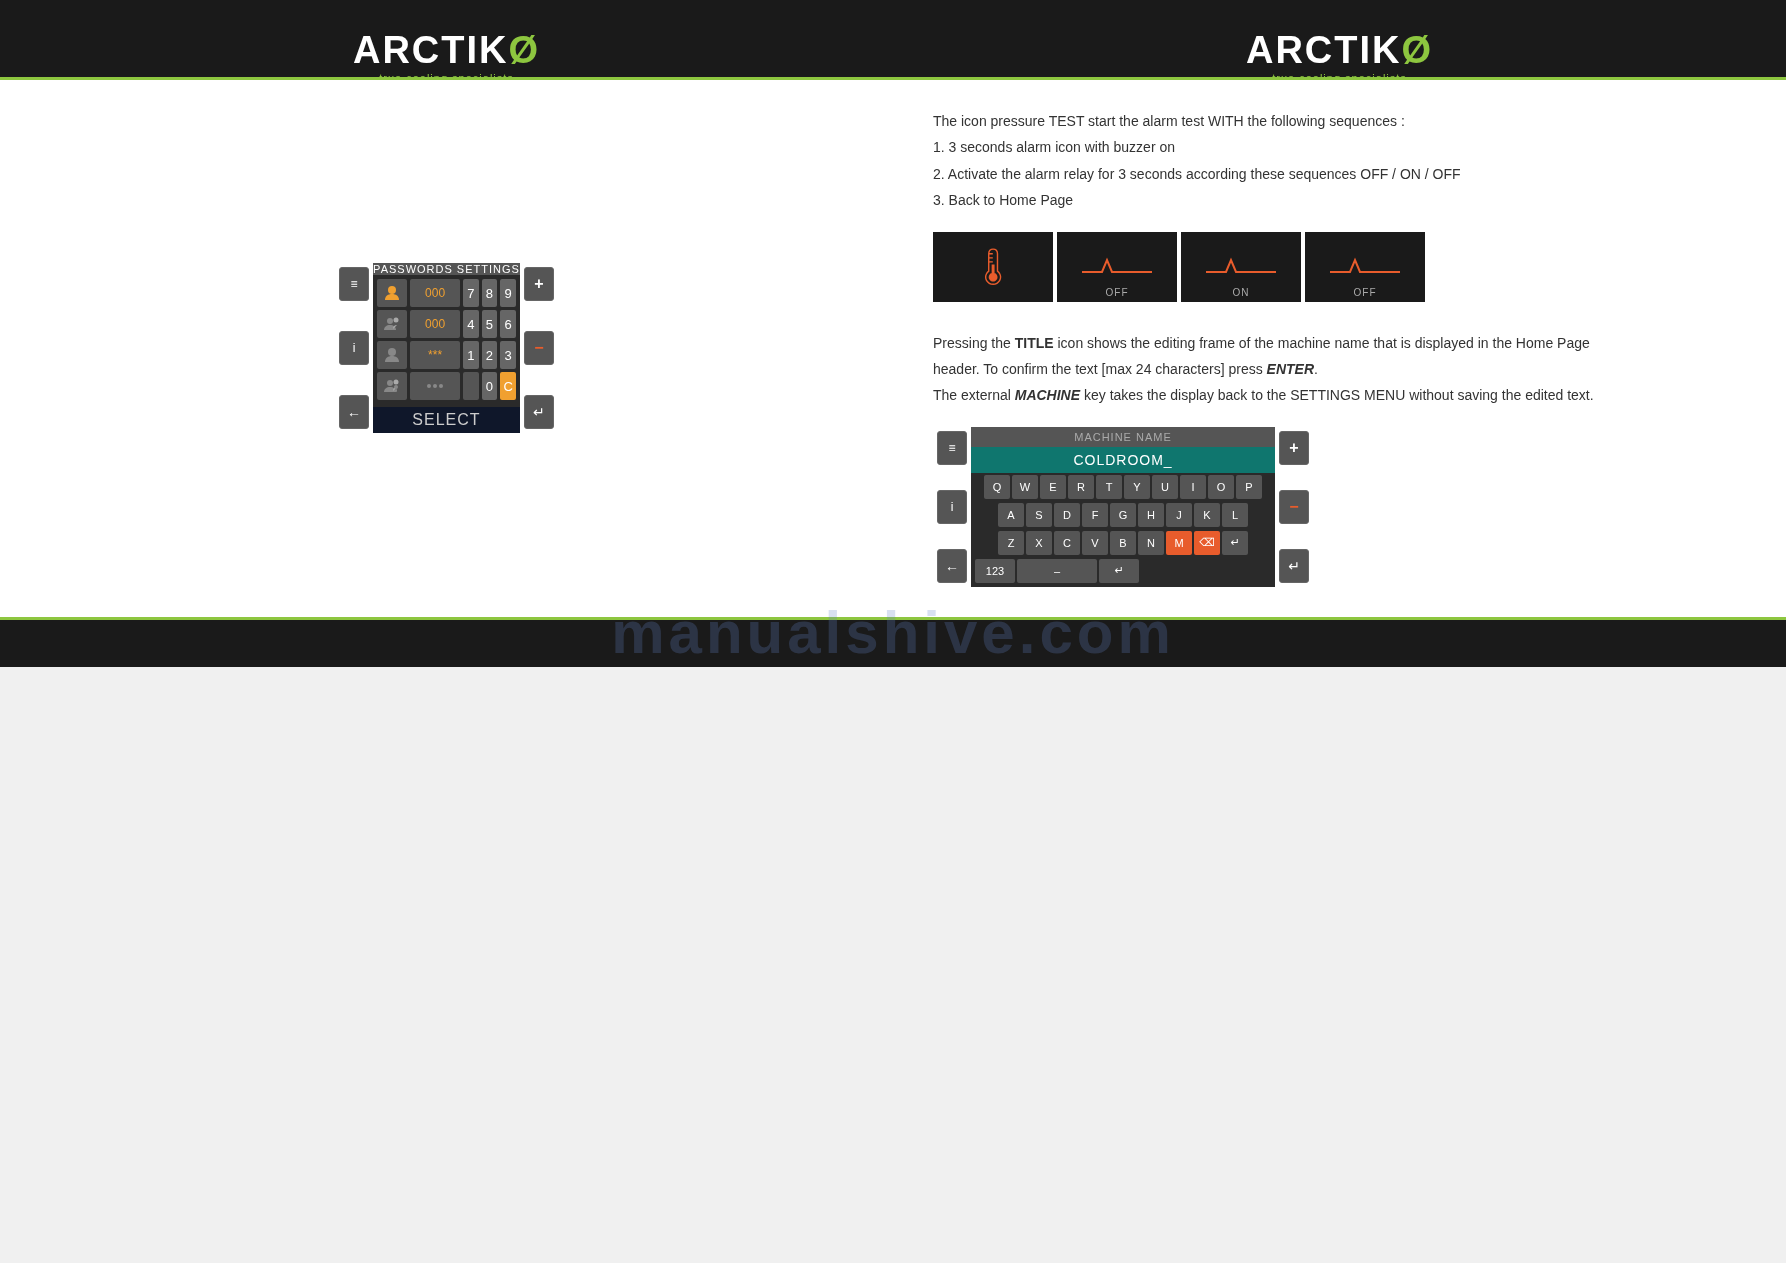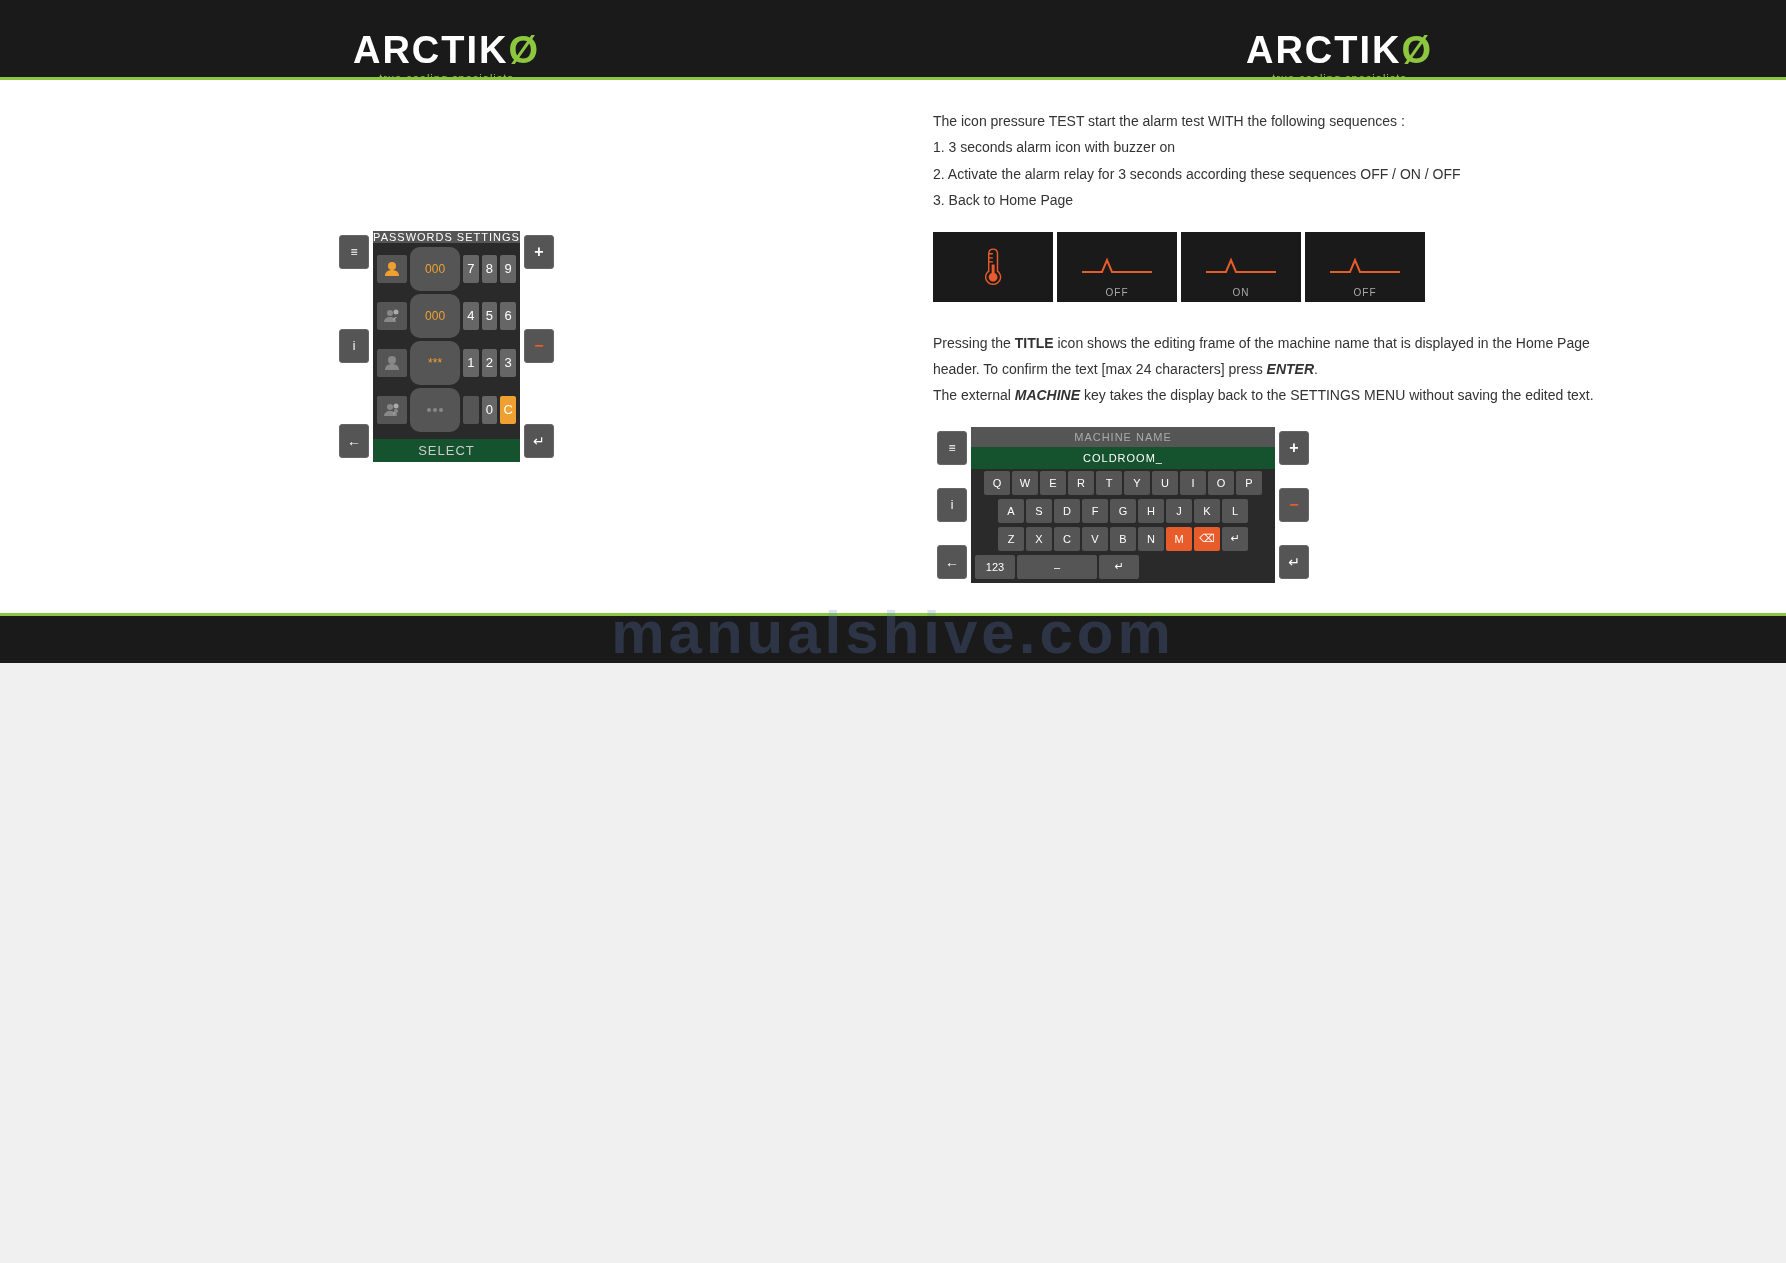--- a/index.html
+++ b/index.html
@@ -215,23 +215,23 @@
       border-radius: 2px;
       display: flex;
       align-items: center;
       justify-content: center;
       color: #f0a030;
       font-size: 14px;
     }
 
     .pw-value {
       width: 50px;
-      height: 44px;
+      height: 28px;
       background: #555;
-      border-radius: 10px;
+      border-radius: 2px;
       display: flex;
       align-items: center;
       justify-content: center;
       color: #f0a030;
       font-size: 12px;
     }
 
     .numpad {
       display: grid;
       grid-template-columns: repeat(3, 1fr);
@@ -255,24 +255,24 @@
     .numpad-btn.clear-btn {
       background: #f0a030;
       color: white;
     }
 
     .numpad-btn.zero-btn {
       background: #555;
     }
 
     .pw-select-bar {
-      background: #14532d;
+      background: #0f172a;
       color: #ccc;
       text-align: center;
-      font-size: 13px;
+      font-size: 16px;
       padding: 4px;
       letter-spacing: 1px;
     }
 
     
     .machine-ui-wrapper {
       display: flex;
       align-items: stretch;
       width: 380px;
     }
@@ -285,24 +285,24 @@
     .machine-title-bar {
       background: #555;
       color: #aaa;
       text-align: center;
       font-size: 11px;
       padding: 4px;
       letter-spacing: 1px;
     }
 
     .machine-name-display {
-      background: #14532d;
+      background: #0f766e;
       color: white;
       text-align: center;
-      font-size: 11px;
+      font-size: 14px;
       padding: 5px;
       letter-spacing: 1px;
     }
 
     .keyboard-row {
       display: flex;
       gap: 2px;
       padding: 2px 4px;
       justify-content: center;
     }

